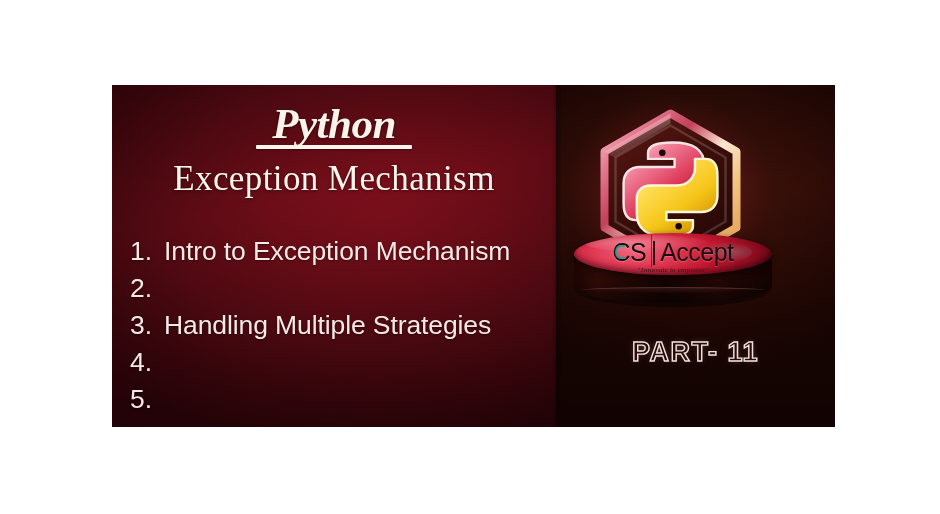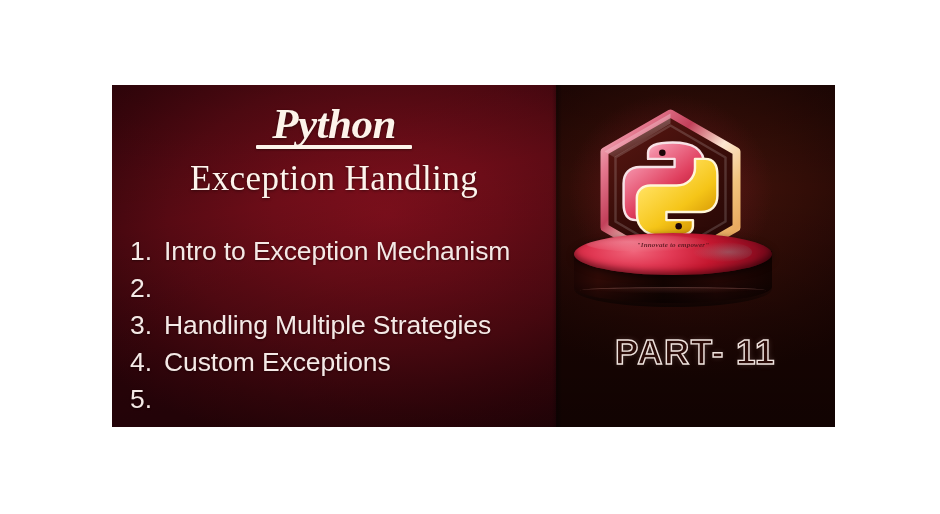--- a/index.html
+++ b/index.html
@@ -186,21 +186,21 @@
   }
 
   
   .part{
     position:absolute; left:0; right:0; top:252px;
     text-align:center;
   }
   .part-text{
     font-family:"Liberation Sans", sans-serif;
     font-weight:700;
-    font-size:35px; line-height:30px;
+    font-size:27px; line-height:30px;
     letter-spacing:1.5px;
     color:#2a0b07;
     -webkit-text-stroke:1.4px #efe3de;
     text-shadow:0 0 6px rgba(255,220,210,.22);
   }
 </style>
 </head>
 <body>
 
 <div id="stage">
@@ -210,38 +210,37 @@
     <div class="left-panel"></div>
 
     <div class="right-panel"></div>
     <div class="seam"></div>
 
     <div class="headline">
       <div class="kicker">
         <span>Python</span>
         <span class="kicker-rule"></span>
       </div>
-      <div class="subhead">Exception Handling</div>
+      <div class="subhead">Exception Mechanism</div>
     </div>
 
     <div class="topics">
       <div class="topic-row">
         <span class="topic-num">1.</span>
         <span class="topic-text">Intro to Exception Mechanism</span>
       </div>
       <div class="topic-row">
         <span class="topic-num">2.</span>
       </div>
       <div class="topic-row">
         <span class="topic-num">3.</span>
         <span class="topic-text">Handling Multiple Strategies</span>
       </div>
       <div class="topic-row">
         <span class="topic-num">4.</span>
-        <span class="topic-text">Custom Exceptions</span>
       </div>
       <div class="topic-row">
         <span class="topic-num">5.</span>
       </div>
     </div>
 
     <div style="position:absolute;left:444px;top:0;width:279px;height:342px;">
 
       <div class="py-logo">
         <div class="py-glow"></div>
@@ -318,20 +317,28 @@
       </div>
 
       <div class="pedestal">
         <div class="ped-body"></div>
         <div class="ped-body-shade"></div>
         <div class="ped-seam"></div>
         <div class="ped-top">
           <div class="ped-top-gloss"></div>
           <div class="ped-top-teal"></div>
           <div class="brand">
+            <div class="brand-main">
+              <span class="brand-cs">
+                <span class="teal"></span>
+                <span>CS</span>
+              </span>
+              <span class="brand-bar"></span>
+              <span>Accept</span>
+            </div>
             <div class="brand-tag">"Innovate to empower"</div>
           </div>
         </div>
       </div>
 
       <div class="part">
         <span class="part-text">PART- 11</span>
       </div>
 
     </div>

